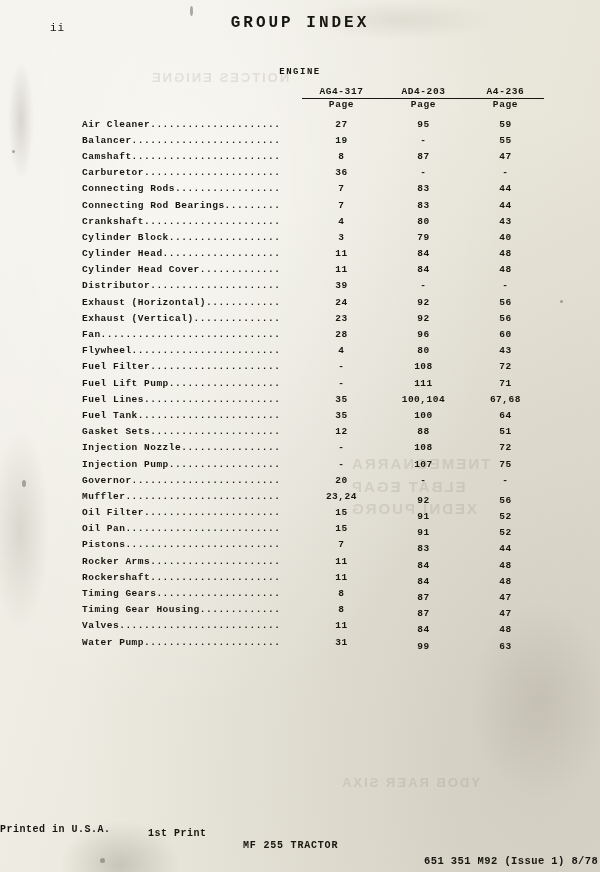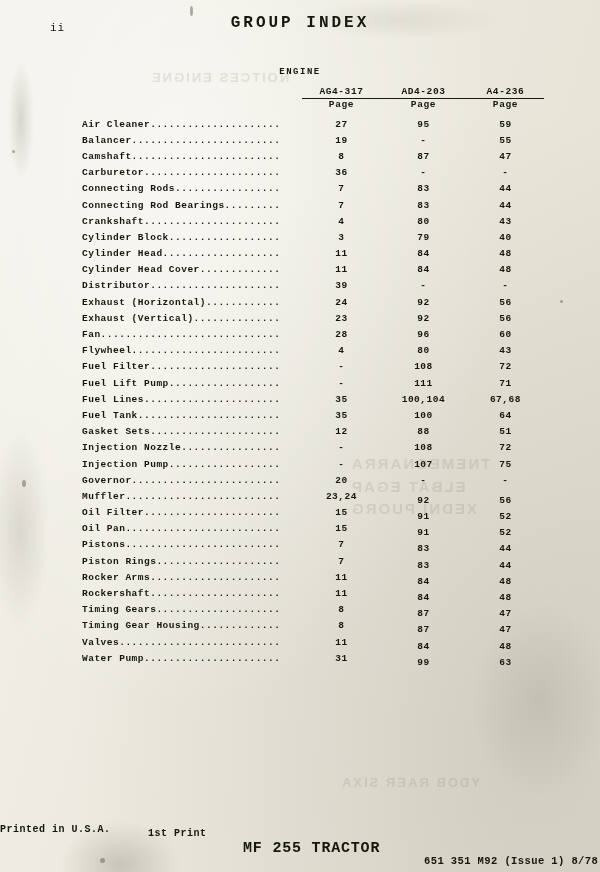--- a/index.html
+++ b/index.html
@@ -149,21 +149,21 @@
     left: 148px;
     top: 828px;
     font-size: 10px;
     font-weight: bold;
     letter-spacing: .5px;
   }
   .footer-model {
     position: absolute;
     left: 243px;
     top: 840px;
-    font-size: 15px;
+    font-size: 10px;
     font-weight: bold;
     letter-spacing: .8px;
   }
   .footer-code {
     position: absolute;
     left: 424px;
     top: 855px;
     font-size: 10.5px;
     font-weight: bold;
     letter-spacing: .4px;
@@ -375,26 +375,20 @@
           <td class="val vshift">91</td>
           <td class="val vshift">52</td>
         </tr>
       <tr>
           <td class="name">Pistons.........................</td>
           <td class="val">7</td>
           <td class="val vshift">83</td>
           <td class="val vshift">44</td>
         </tr>
       <tr>
-          <td class="name">Piston Rings....................</td>
-          <td class="val">7</td>
-          <td class="val vshift">83</td>
-          <td class="val vshift">44</td>
-        </tr>
-      <tr>
           <td class="name">Rocker Arms.....................</td>
           <td class="val">11</td>
           <td class="val vshift">84</td>
           <td class="val vshift">48</td>
         </tr>
       <tr>
           <td class="name">Rockershaft.....................</td>
           <td class="val">11</td>
           <td class="val vshift">84</td>
           <td class="val vshift">48</td>

